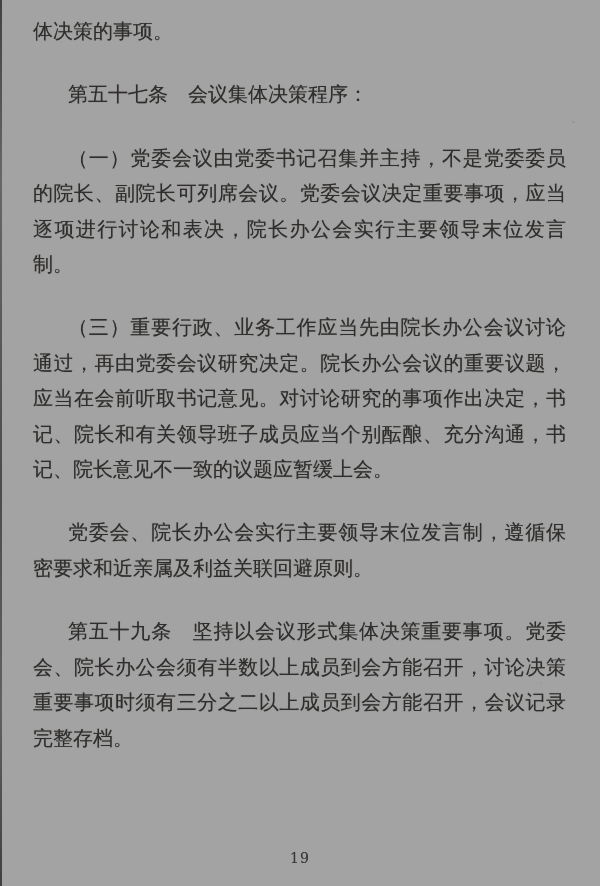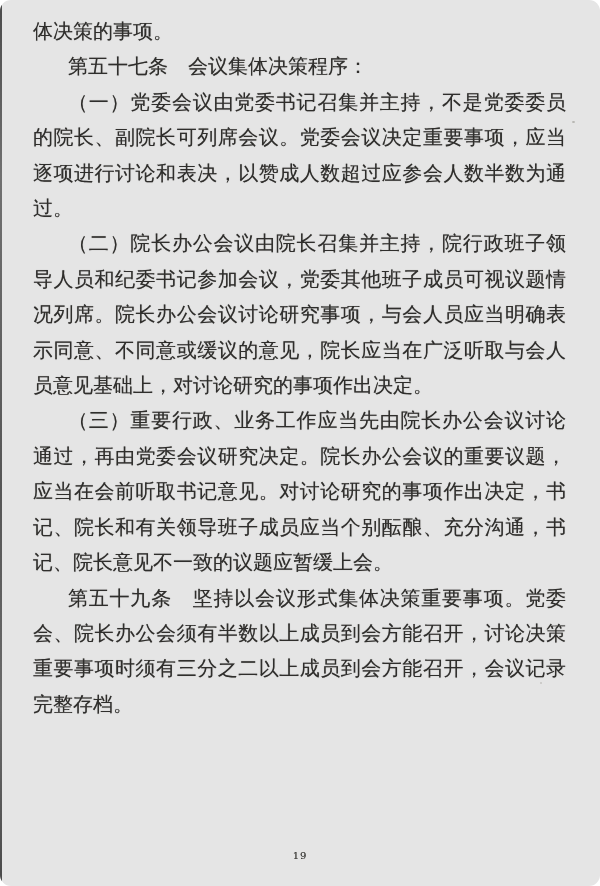--- a/index.html
+++ b/index.html
@@ -9,24 +9,23 @@
     width: 600px;
     height: 886px;
     overflow: hidden;
     background: #ffffff;
   }
   .page {
     position: absolute;
     inset: 0;
     width: 600px;
     height: 886px;
-    background: #e5e5e5;
+    background: #a3a3a3;
     font-family: "DejaVu Serif", "Liberation Serif", serif;
     overflow: hidden;
-    border-radius: 11px;
   }
   
   .scan-edge {
     position: absolute;
     left: 0;
     top: 0;
     width: 2px;
     height: 886px;
     background: linear-gradient(to bottom, #2f2f2f, #5c5c5c 20%, #3c3c3c 55%, #555 80%, #2e2e2e);
     opacity: 0.85;
@@ -42,28 +41,29 @@
     text-align: justify;
     text-justify: inter-ideograph;
     text-shadow: 0 0 0.7px rgba(45,43,40,0.55);
   }
   .para {
     margin: 0;
     padding: 0;
   }
   .para.indent {
     text-indent: 35px;
+    margin-top: 28px;
   }
   .page-number {
     position: absolute;
     top: 850px;
     left: 0;
     width: 100%;
     text-align: center;
-    font-size: 10px;
+    font-size: 14px;
     letter-spacing: 1px;
     color: #3a3936;
     text-shadow: 0 0 0.6px rgba(45,43,40,0.5);
   }
   .speck {
     position: absolute;
     border-radius: 50%;
     background: #8a8880;
   }
   .speck-1 { left: 572px; top: 121px; width: 3px; height: 2px; opacity: .5; }
@@ -73,23 +73,23 @@
 </head>
 <body>
 
 <div class="page">
 
   <div class="scan-edge"></div>
 
   <div class="text-block">
     <p class="para">体决策的事项。</p>
     <p class="para indent">第五十七条　会议集体决策程序：</p>
-    <p class="para indent">（一）党委会议由党委书记召集并主持，不是党委委员的院长、副院长可列席会议。党委会议决定重要事项，应当逐项进行讨论和表决，以赞成人数超过应参会人数半数为通过。</p>
-    <p class="para indent">（二）院长办公会议由院长召集并主持，院行政班子领导人员和纪委书记参加会议，党委其他班子成员可视议题情况列席。院长办公会议讨论研究事项，与会人员应当明确表示同意、不同意或缓议的意见，院长应当在广泛听取与会人员意见基础上，对讨论研究的事项作出决定。</p>
+    <p class="para indent">（一）党委会议由党委书记召集并主持，不是党委委员的院长、副院长可列席会议。党委会议决定重要事项，应当逐项进行讨论和表决，院长办公会实行主要领导末位发言制。</p>
     <p class="para indent">（三）重要行政、业务工作应当先由院长办公会议讨论通过，再由党委会议研究决定。院长办公会议的重要议题，应当在会前听取书记意见。对讨论研究的事项作出决定，书记、院长和有关领导班子成员应当个别酝酿、充分沟通，书记、院长意见不一致的议题应暂缓上会。</p>
+    <p class="para indent">党委会、院长办公会实行主要领导末位发言制，遵循保密要求和近亲属及利益关联回避原则。</p>
     <p class="para indent">第五十九条　坚持以会议形式集体决策重要事项。党委会、院长办公会须有半数以上成员到会方能召开，讨论决策重要事项时须有三分之二以上成员到会方能召开，会议记录完整存档。</p>
   </div>
 
   <div class="page-number">19</div>
 
   <div class="speck speck-1"></div>
   <div class="speck speck-2"></div>
   <div class="speck speck-3"></div>
 
 </div>

